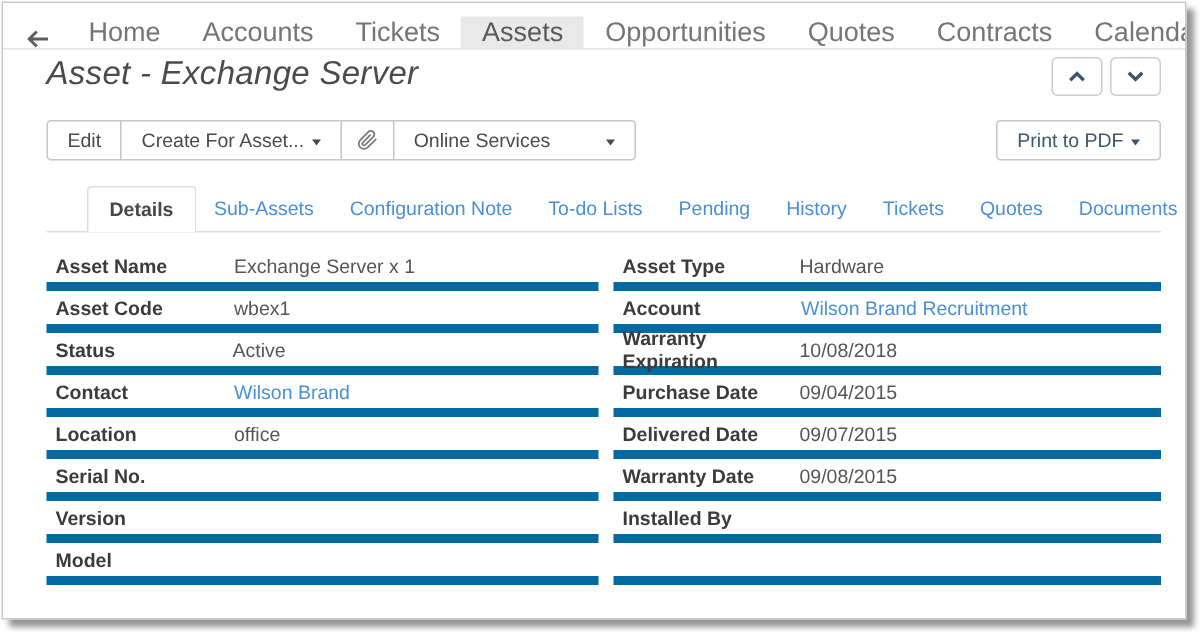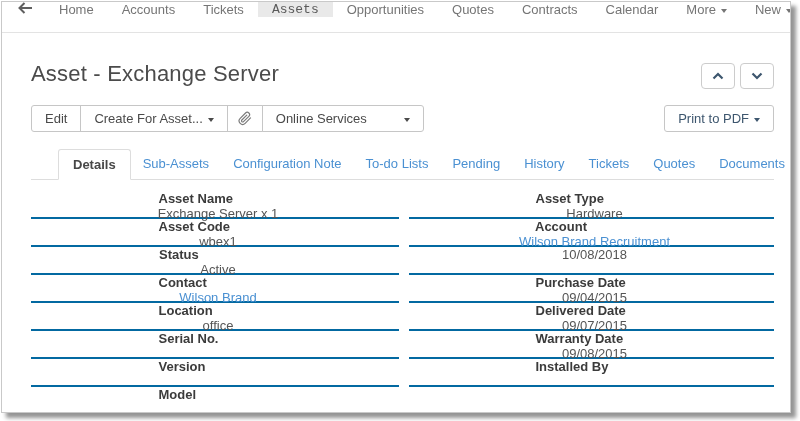--- a/index.html
+++ b/index.html
@@ -3,33 +3,33 @@
 <meta charset="utf-8">
 <style>
   * { margin:0; padding:0; box-sizing:border-box; }
   html,body { width:800px; height:421px; background:#fff; overflow:hidden;
     font-family:"Liberation Sans", sans-serif; }
   .window { position:absolute; left:1px; top:1px; width:790px; height:412px;
     background:#fff; border:1px solid #c9c9c9;
     box-shadow:5px 5px 4px rgba(0,0,0,0.42); overflow:hidden; }
 
   
-  .top-nav { height:31px; display:flex; align-items:flex-start;
-    border-bottom:1px solid #e3e3e3; font-size:13px; color:#757575; }
+  .top-nav { height:31px; display:flex; align-items:flex-end;
+    border-bottom:1px solid #e3e3e3; font-size:18px; color:#757575; }
   .nav-back { display:flex; align-items:center; padding:0 12px 0 16px; cursor:pointer; }
   .nav-item { display:flex; align-items:center; padding:0 14px; cursor:pointer; white-space:nowrap; }
-  .nav-item.active { background:#e9e9e9; color:#5a5a5a;font-family:Liberation Mono, monospace; }
+  .nav-item.active { background:#e9e9e9; color:#5a5a5a; }
   .nav-spacer { flex:1; }
   .caret { display:inline-block; width:0; height:0; border-left:3.5px solid transparent;
     border-right:3.5px solid transparent; border-top:4px solid currentColor;
     margin-left:5px; position:relative; top:1px; }
 
   
   .page { padding:0 16px 0 29px; }
-  .title-row { display:flex; align-items:flex-start; justify-content:space-between; margin-top:28px; }
+  .title-row { display:flex; align-items:flex-start; justify-content:space-between; margin-top:3px;font-style:italic; }
   .page-title { font-size:22px; color:#4b4b4b; font-weight:400; letter-spacing:0.2px; }
   .pager { display:flex; gap:5px; margin-top:2px; }
   .pager-btn { width:34px; height:26px; background:#fff; border:1px solid #ccc;
     border-radius:4px; display:flex; align-items:center; justify-content:center; cursor:pointer; }
 
   
   .toolbar { display:flex; justify-content:space-between; align-items:center; margin-top:16px; }
   .btn-group { display:inline-flex; }
   .btn { background:#fff; border:1px solid #c6c6c6; padding:5px 13px; font-size:13px;
     color:#4a4a4a; cursor:pointer; display:inline-flex; align-items:center; height:27px;
@@ -43,22 +43,22 @@
   
   .tabs { display:flex; align-items:flex-end; margin-top:17px; border-bottom:1px solid #ddd;
     font-size:13px;padding-left:27px; }
   .tab { padding:7px 12px; color:#4a90d2; cursor:pointer; margin-bottom:1px; white-space:nowrap; }
   .tab.active { background:#fff; color:#474747; font-weight:bold; border:1px solid #ddd;
     border-bottom:1px solid #fff; border-radius:3px 3px 0 0; margin-bottom:-1px;
     padding:7px 14px; }
 
   
   .details-grid { display:grid; grid-template-columns:368px 1fr; column-gap:10px; margin-top:11px; }
-  .field-cell { display:flex; align-items:center; height:28px; border-bottom:2px solid #0369a1;
-    font-size:13px; color:#555; padding-left:6px;flex-direction:column; }
+  .field-cell { display:flex; align-items:center; height:28px; border-bottom:6px solid #0369a1;
+    font-size:13px; color:#555; padding-left:6px; }
   .field-label { font-weight:bold; color:#3b3b3b; flex:0 0 auto; }
   .field-cell.left .field-label { width:119px; }
   .field-cell.right .field-label { width:118px; }
   .link-value { color:#4a90d2; cursor:pointer; text-decoration:none; }
 
   svg { display:block; }
 </style>
 </head>
 <body>
 
@@ -184,20 +184,21 @@
         </div>
         <div class="field-cell left">
           <span class="field-label">Account</span>
           <span class="link-value">Wilson Brand Recruitment</span>
         </div>
         <div class="field-cell right">
           <span class="field-label">Status</span>
           <span>Active</span>
         </div>
         <div class="field-cell right">
+          <span class="field-label">Warranty Expiration</span>
           <span>10/08/2018</span>
         </div>
         <div class="field-cell left">
           <span class="field-label">Contact</span>
           <span class="link-value">Wilson Brand</span>
         </div>
         <div class="field-cell right">
           <span class="field-label">Purchase Date</span>
           <span>09/04/2015</span>
         </div>

